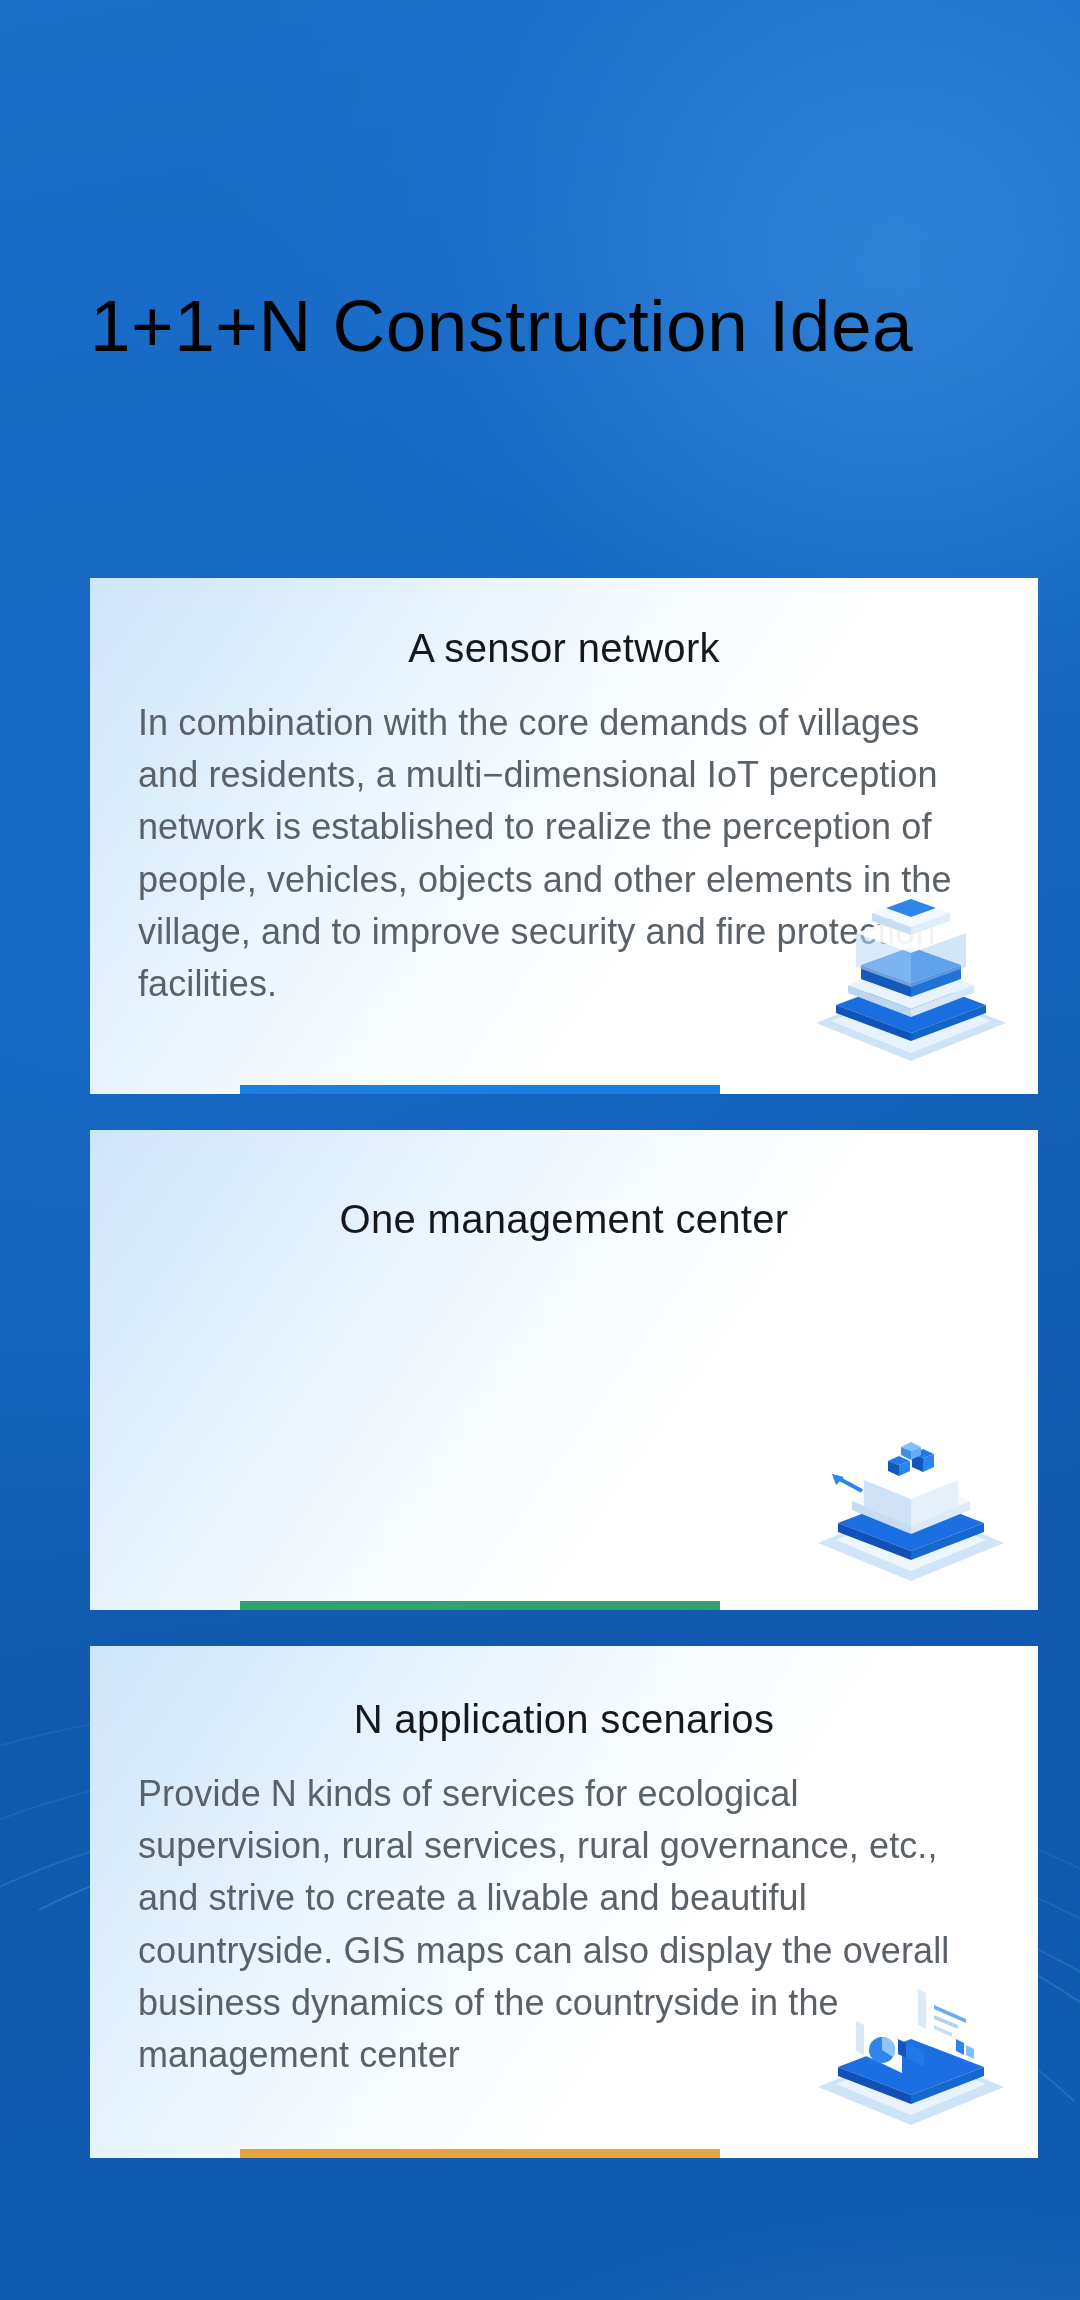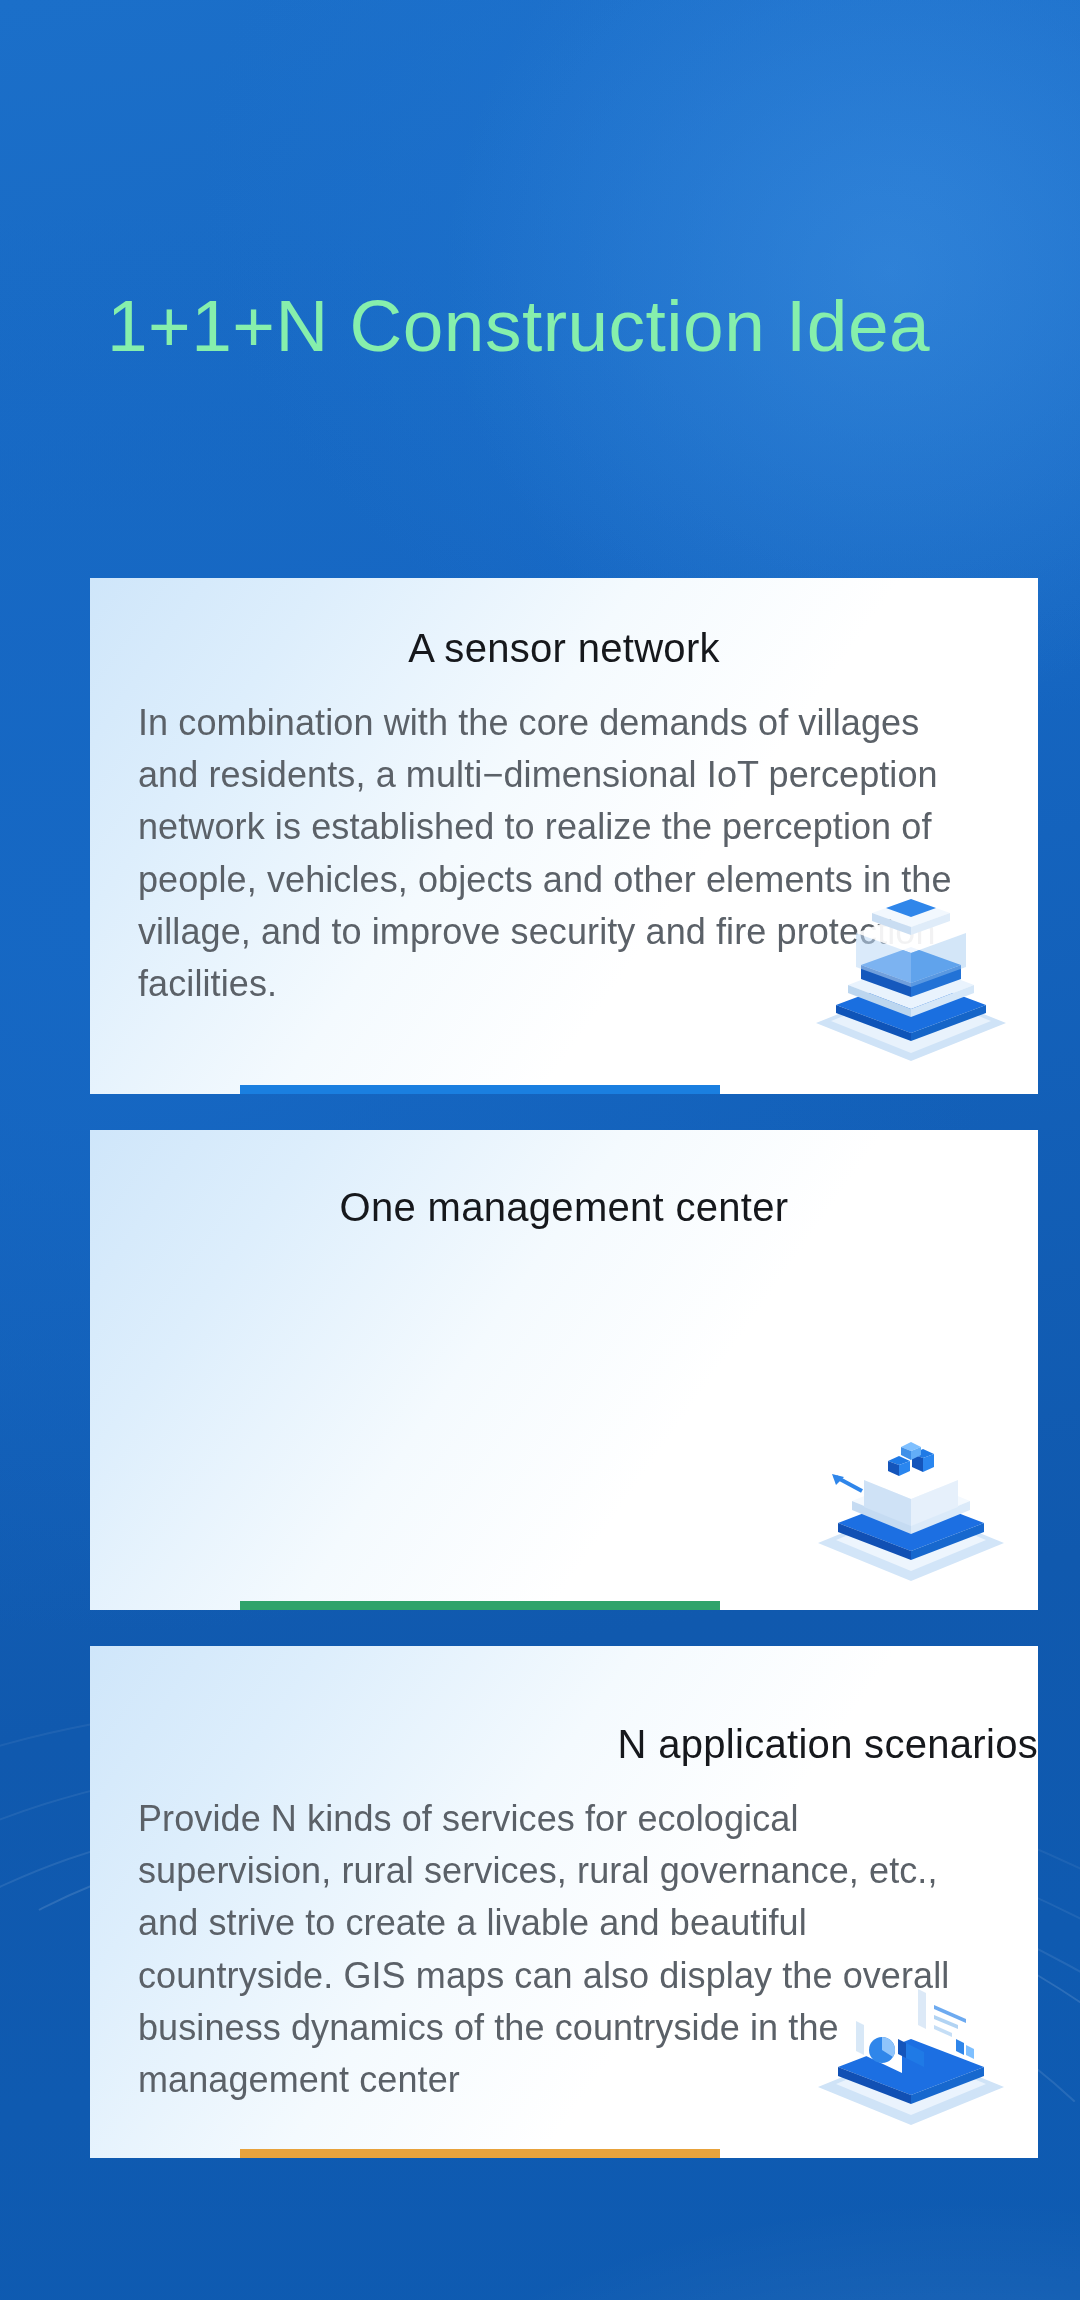--- a/index.html
+++ b/index.html
@@ -62,26 +62,25 @@
     width: 1080px;
     height: 2300px;
     padding: 0;
   }
 
   .title {
     position: absolute;
     left: 90px;
     top: 285px;
     width: 880px;
-    color: #86efac;
+    color: #000000;
     font-size: 73px;
     line-height: 1.12;
     font-weight: 400;
     letter-spacing: 0.5px;
-    margin-left: 17px;
   }
 
   .cards {
     position: absolute;
     left: 90px;
     top: 578px;
     width: 900px;
   }
 
   .card {
@@ -97,22 +96,22 @@
 
   .card-title {
     text-align: center;
     color: #16181c;
     font-size: 40px;
     font-weight: 400;
     padding-top: 48px;
     letter-spacing: 0.3px;
   }
   .card.c1 .card-title { padding-top: 48px; }
-  .card.c2 .card-title { padding-top: 55px; }
-  .card.c3 .card-title { padding-top: 76px; text-align: right; }
+  .card.c2 .card-title { padding-top: 55px; margin-top: 12px; }
+  .card.c3 .card-title { padding-top: 51px; }
 
   .card-body {
     color: #5b6168;
     font-size: 36px;
     line-height: 1.45;
     padding: 26px 62px 0 48px;
     letter-spacing: 0.1px;
   }
 
   .underline {

